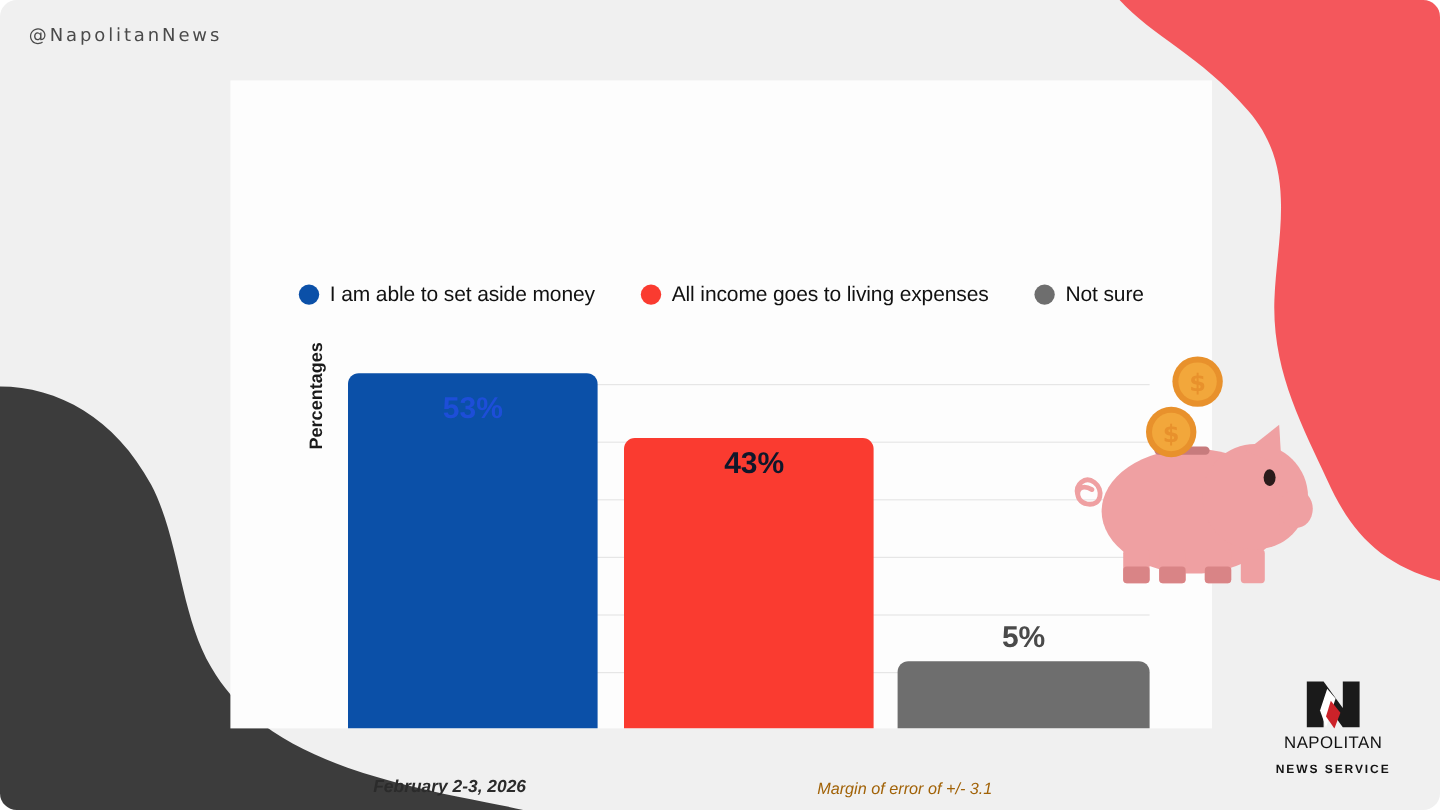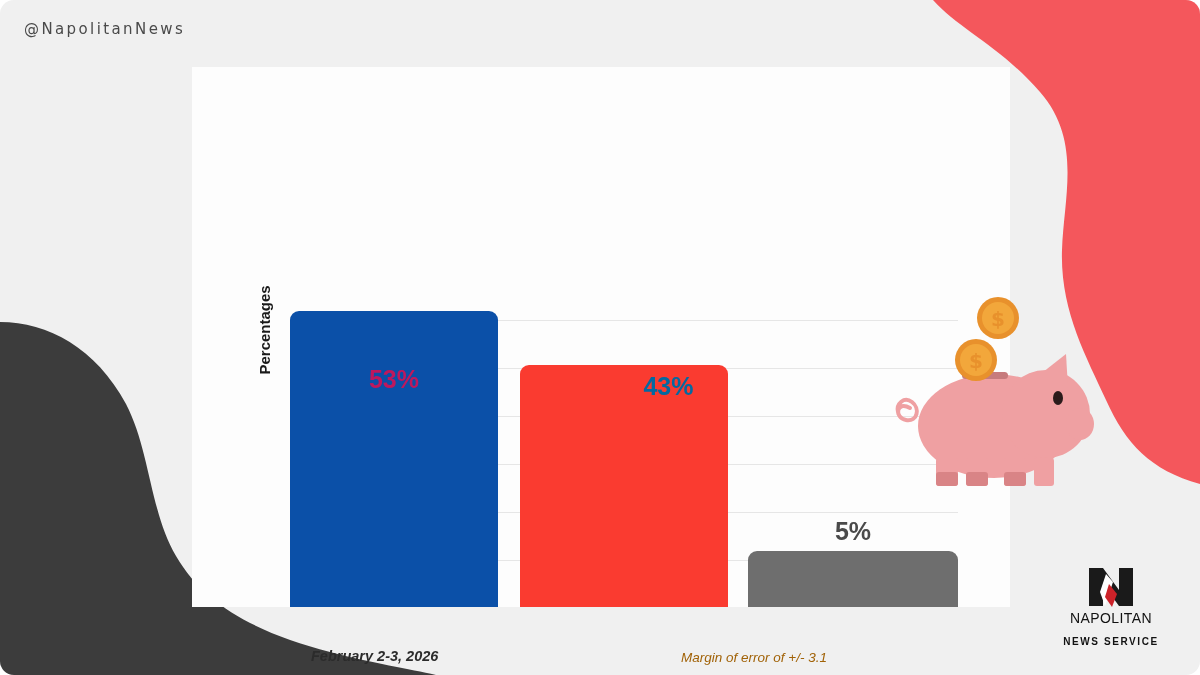--- a/index.html
+++ b/index.html
@@ -214,37 +214,51 @@
   <svg class="blob-svg" viewBox="0 0 1200 675">
     <path fill="#F4575C" d="M933 0 C 960 30, 1000 46, 1040 92 C 1082 140, 1064 196, 1062 250 C 1060 310, 1086 356, 1106 400 C 1126 444, 1150 470, 1200 484 L 1200 0 Z"></path>
     <path fill="#3C3C3C" d="M0 322 C 48 322, 96 348, 126 404 C 150 450, 150 512, 176 556 C 206 608, 262 634, 330 652 C 372 663, 410 669, 436 675 L 0 675 Z"></path>
   </svg>
 
   <div class="handle">@NapolitanNews</div>
 
   <div class="card">
 
 
+    <div class="legend">
+      <div class="legend-item">
+        <span class="legend-dot" style="background: rgb(11, 80, 168);"></span>
+        <span class="legend-label">I am able to set aside money</span>
+      </div>
+      <div class="legend-item">
+        <span class="legend-dot" style="background: rgb(250, 59, 48);"></span>
+        <span class="legend-label">All income goes to living expenses</span>
+      </div>
+      <div class="legend-item">
+        <span class="legend-dot" style="background: rgb(110, 110, 110);"></span>
+        <span class="legend-label">Not sure</span>
+      </div>
+    </div>
 
     <div class="plot">
 
       <div class="gridline" style="top:253px"></div>
       <div class="gridline" style="top:301px"></div>
       <div class="gridline" style="top:349px"></div>
       <div class="gridline" style="top:397px"></div>
       <div class="gridline" style="top:445px"></div>
       <div class="gridline" style="top:493px"></div>
 
       <div class="axis-title">Percentages</div>
 
       <div class="bar" style="left:98px; top:244px; width:208px; height:296px; background:#0B50A8;"></div>
-      <div class="bar-value" style="left:98px; top:259px; width:208px; color:#be185d;margin-top:39px;">53%</div>
+      <div class="bar-value" style="left:98px; top:259px; width:208px; color:#1d4ed8;">53%</div>
 
       <div class="bar" style="left:328px; top:298px; width:208px; height:242px; background:#FA3B30;"></div>
-      <div class="bar-value" style="left:328px; top:305px; width:217px; color:#0369a1;padding-left:40px;">43%</div>
+      <div class="bar-value" style="left:328px; top:305px; width:217px; color:#0f172a;">43%</div>
 
       <div class="bar" style="left:556px; top:484px; width:210px; height:56px; background:#6E6E6E;"></div>
       <div class="bar-value" style="left:556px; top:450px; width:210px; color:#4A4A4A;">5%</div>
 
     </div>
   </div>
 
   <svg class="piggy" viewBox="0 0 210 200">
 
     <path d="M22 112 C 8 104, 6 122, 18 124 C 30 126, 32 112, 24 106 C 16 100, 8 108, 10 116" fill="none" stroke="#EFA0A2" stroke-width="4" stroke-linecap="round"></path>

